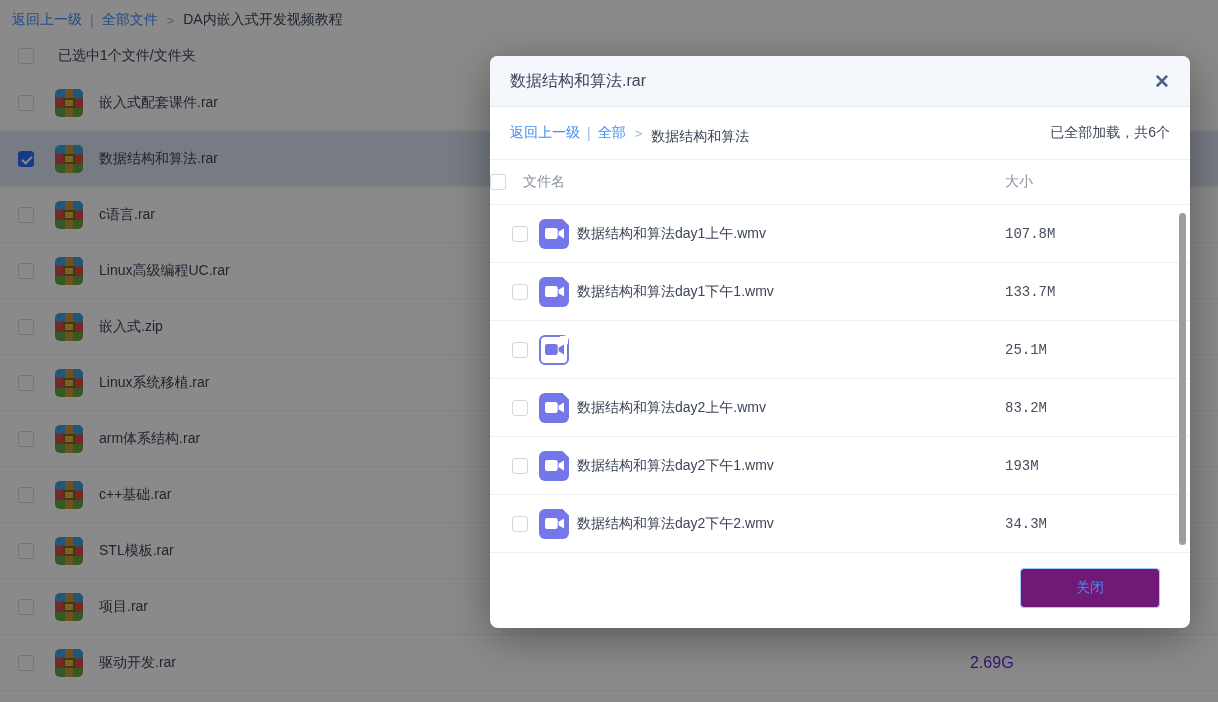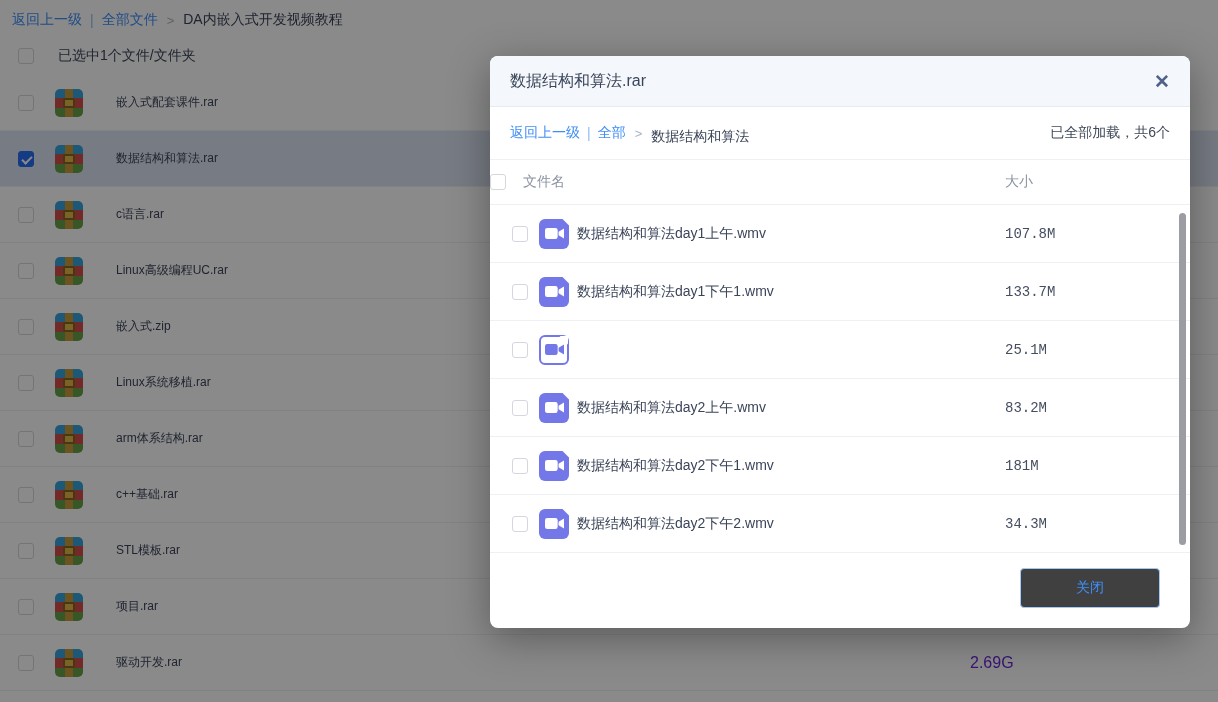--- a/index.html
+++ b/index.html
@@ -25,21 +25,21 @@
 
   .select-row{position:absolute;left:18px;top:47px;display:flex;align-items:center;gap:24px;font-size:14px;color:var(--dark-text);}
 
   .checkbox{width:16px;height:16px;border:1px solid #d4d7de;border-radius:3px;background:#fff;position:relative;flex:none;cursor:pointer;}
   .checkbox.checked{background:#2a6df5;border-color:#2a6df5;}
   .checkbox.checked::after{content:'';position:absolute;left:3px;top:4px;width:8px;height:4px;border-left:2px solid #fff;border-bottom:2px solid #fff;transform:rotate(-45deg);}
 
   .file-list{position:absolute;top:75px;left:0;width:100%;}
   .row{height:56px;display:flex;align-items:center;padding-left:18px;border-bottom:1px solid var(--divider);position:relative;}
   .row.selected{background:var(--selected-row-bg);}
-  .row .fname{margin-left:33px;font-size:12px;color:var(--dark-text);}
+  .row .fname{margin-left:16px;font-size:14px;color:var(--dark-text);}
   .row .fsize{position:absolute;left:970px;font-size:16px;color:#6d28d9;}
 
   
   .rar-icon{width:28px;height:28px;border-radius:5px;position:relative;overflow:hidden;margin-left:21px;flex:none;}
   .rar-icon .b{position:absolute;left:0;right:0;}
   .rar-icon .top{top:0;height:9px;background:#38a3dc;}
   .rar-icon .mid{top:9px;height:10px;background:#d34f4b;}
   .rar-icon .bot{top:19px;height:9px;background:#67a346;}
   .rar-icon .strap{position:absolute;left:10px;top:0;width:8px;height:28px;background:#c79b3b;}
   .rar-icon .buckle{position:absolute;left:8px;top:9px;width:12px;height:10px;background:#e3b54d;border:2px solid #8a6420;border-radius:2px;}
@@ -74,21 +74,21 @@
 
   
   .vicon{width:30px;height:30px;border-radius:6px;background:var(--icon-video-purple);position:relative;margin-left:11px;
          display:flex;align-items:center;justify-content:center;color:#fff;flex:none;}
   .vicon::after{content:'';position:absolute;top:-1px;right:-1px;width:9px;height:9px;background:#fff;
                 clip-path:polygon(0 0,100% 0,100% 100%);}
   .vicon.outline{background:#fff;border:2px solid var(--icon-video-purple);color:var(--icon-video-purple);}
   .vicon svg{display:block;}
 
   .m-footer{height:75px;position:relative;}
-  .close-btn{position:absolute;right:30px;top:15px;width:140px;height:40px;background:#404040;border:1px solid #a3c8fb;
+  .close-btn{position:absolute;right:30px;top:15px;width:140px;height:40px;background:#701a75;border:1px solid #a3c8fb;
              border-radius:4px;color:var(--link-blue);font-size:14px;cursor:pointer;font-family:inherit;text-align:center;}
 
   .m-scroll-thumb{position:absolute;right:4px;top:157px;width:7px;height:332px;background:#9b9da3;border-radius:4px;cursor:pointer;}
 </style>
 </head>
 <body>
 
 <div class="app">
   <div class="crumbs">
     <a>返回上一级</a>
@@ -324,21 +324,21 @@
 
   <div class="mrow">
     <div class="checkbox"></div>
     <div class="vicon">
       <svg width="19" height="15" viewBox="0 0 21 16">
         <rect x="0" y="2" width="14" height="12" rx="2.5" fill="currentColor"></rect>
         <path d="M15 6 L21 2.5 V13.5 L15 10 Z" fill="currentColor"></path>
       </svg>
     </div>
     <span class="fname">数据结构和算法day2下午1.wmv</span>
-    <span class="fsize">181M</span>
+    <span class="fsize">193M</span>
   </div>
 
   <div class="mrow">
     <div class="checkbox"></div>
     <div class="vicon">
       <svg width="19" height="15" viewBox="0 0 21 16">
         <rect x="0" y="2" width="14" height="12" rx="2.5" fill="currentColor"></rect>
         <path d="M15 6 L21 2.5 V13.5 L15 10 Z" fill="currentColor"></path>
       </svg>
     </div>

